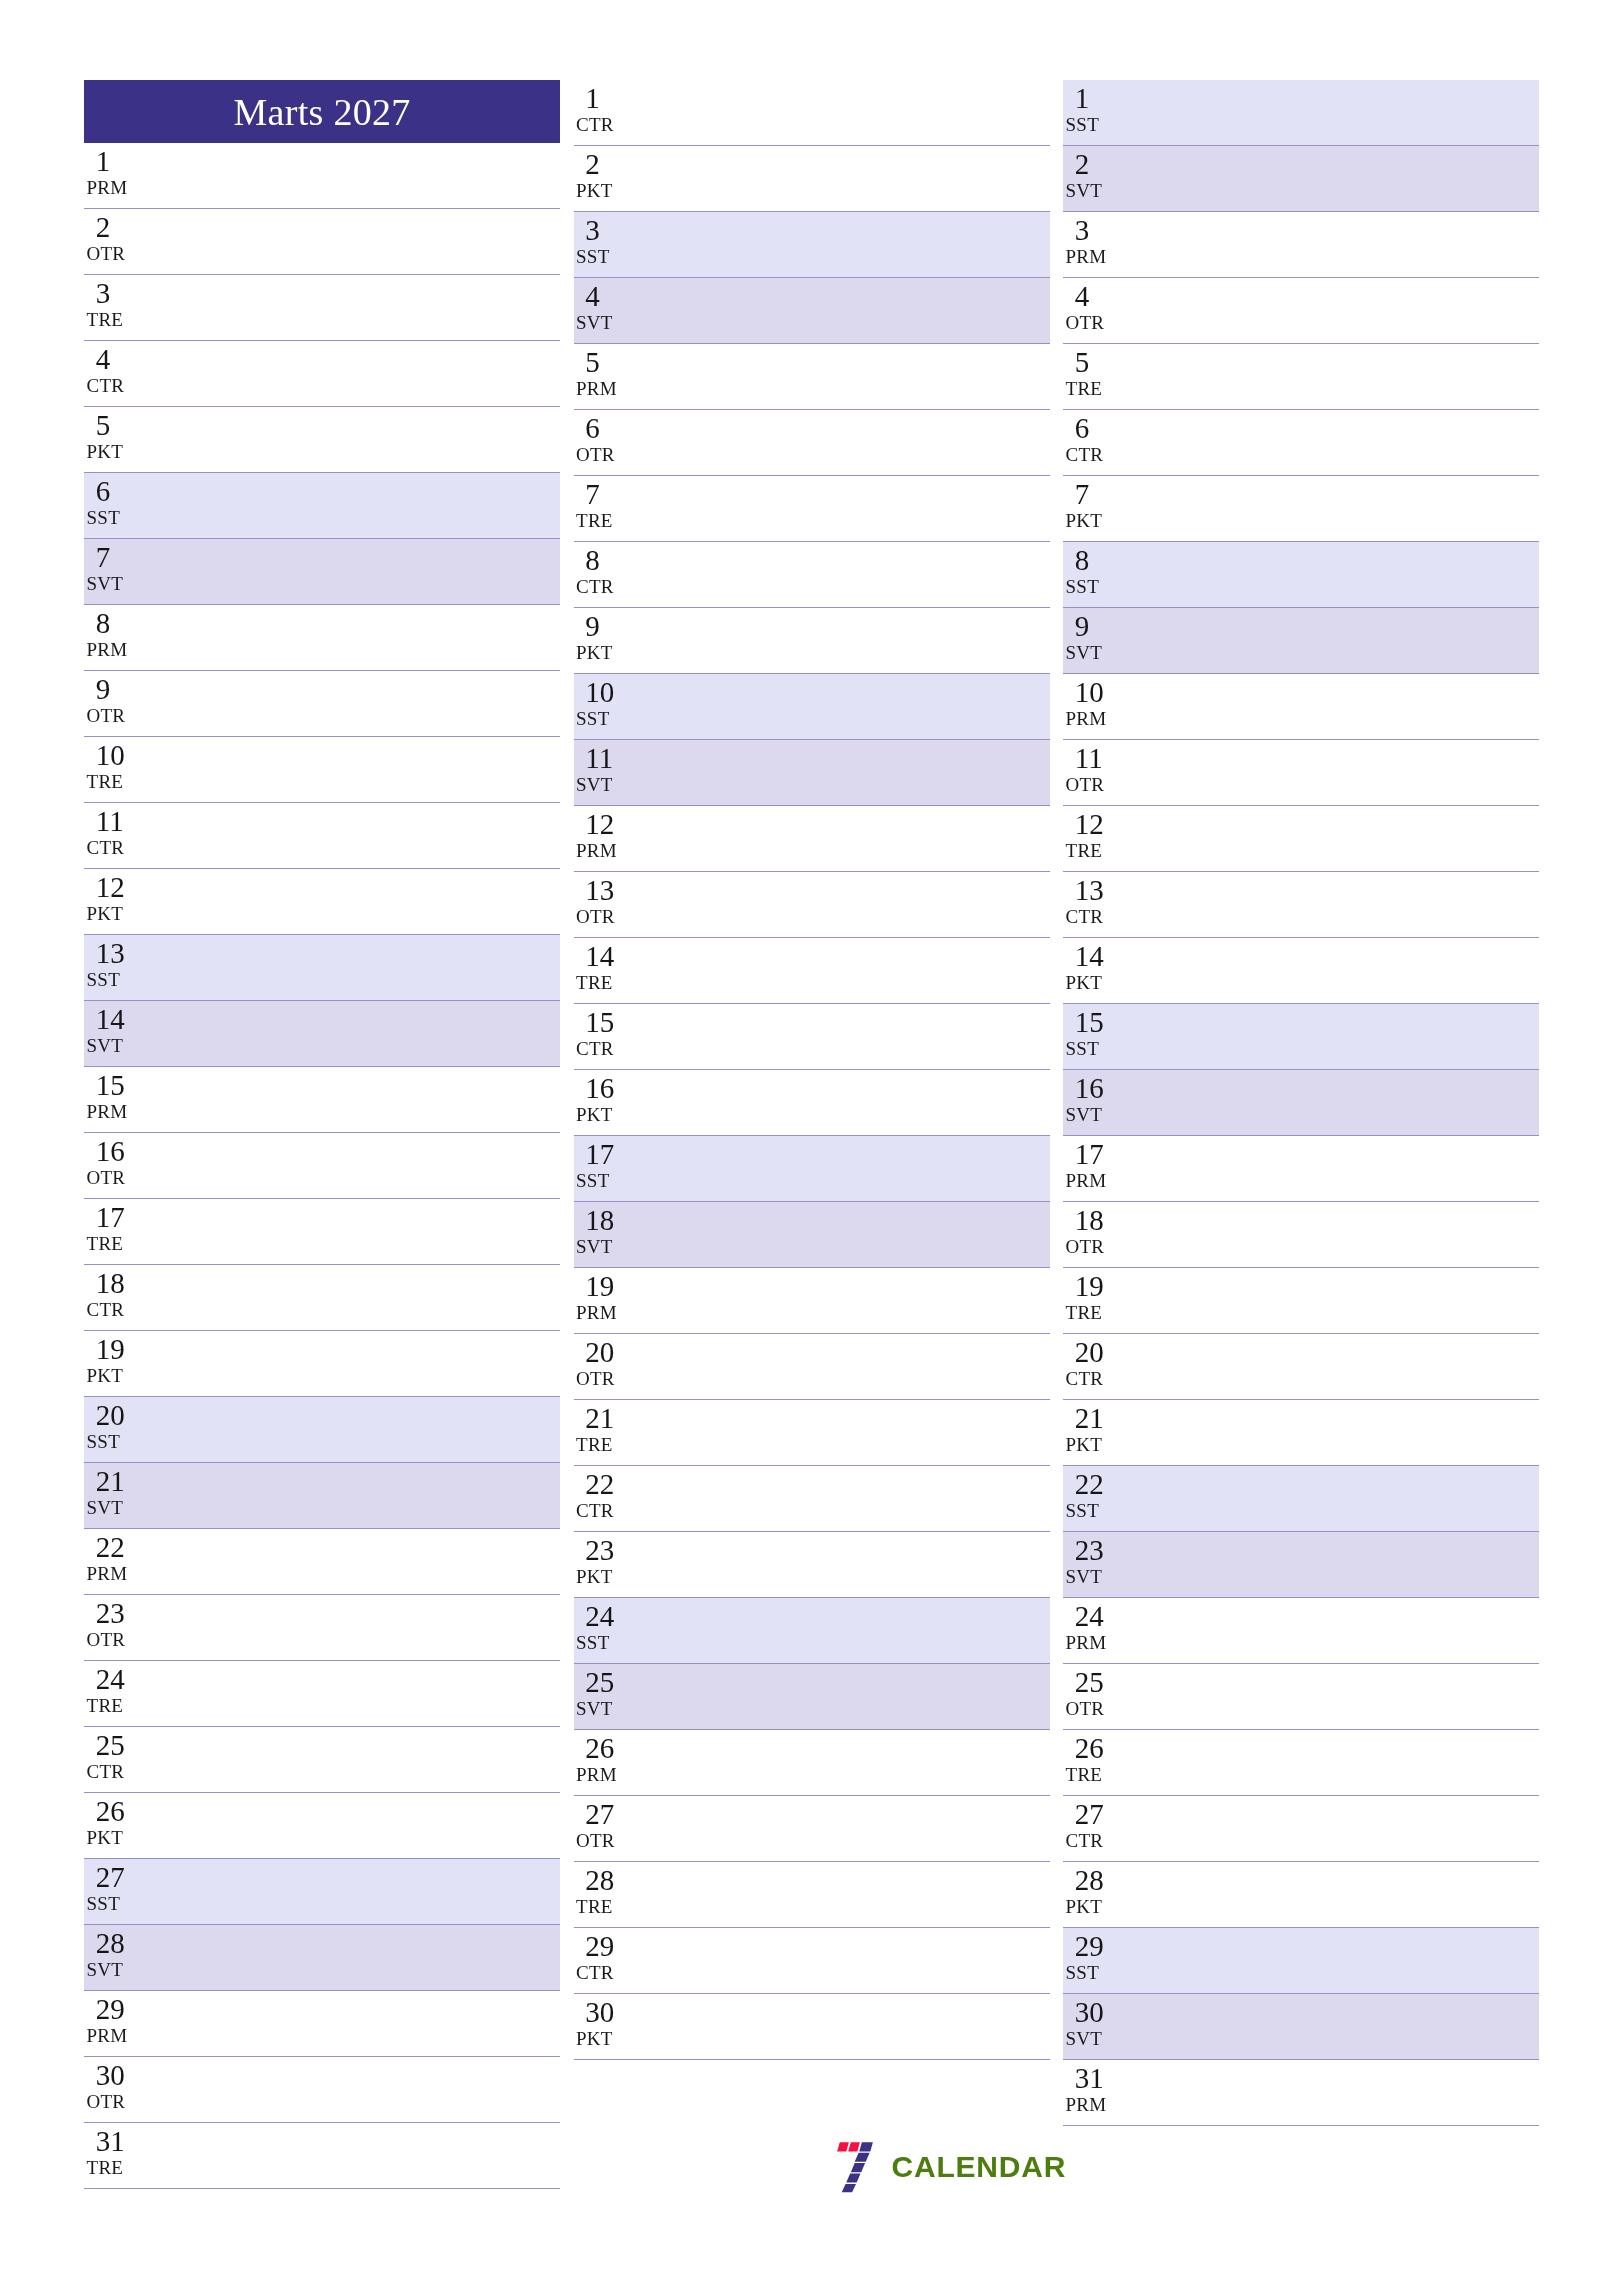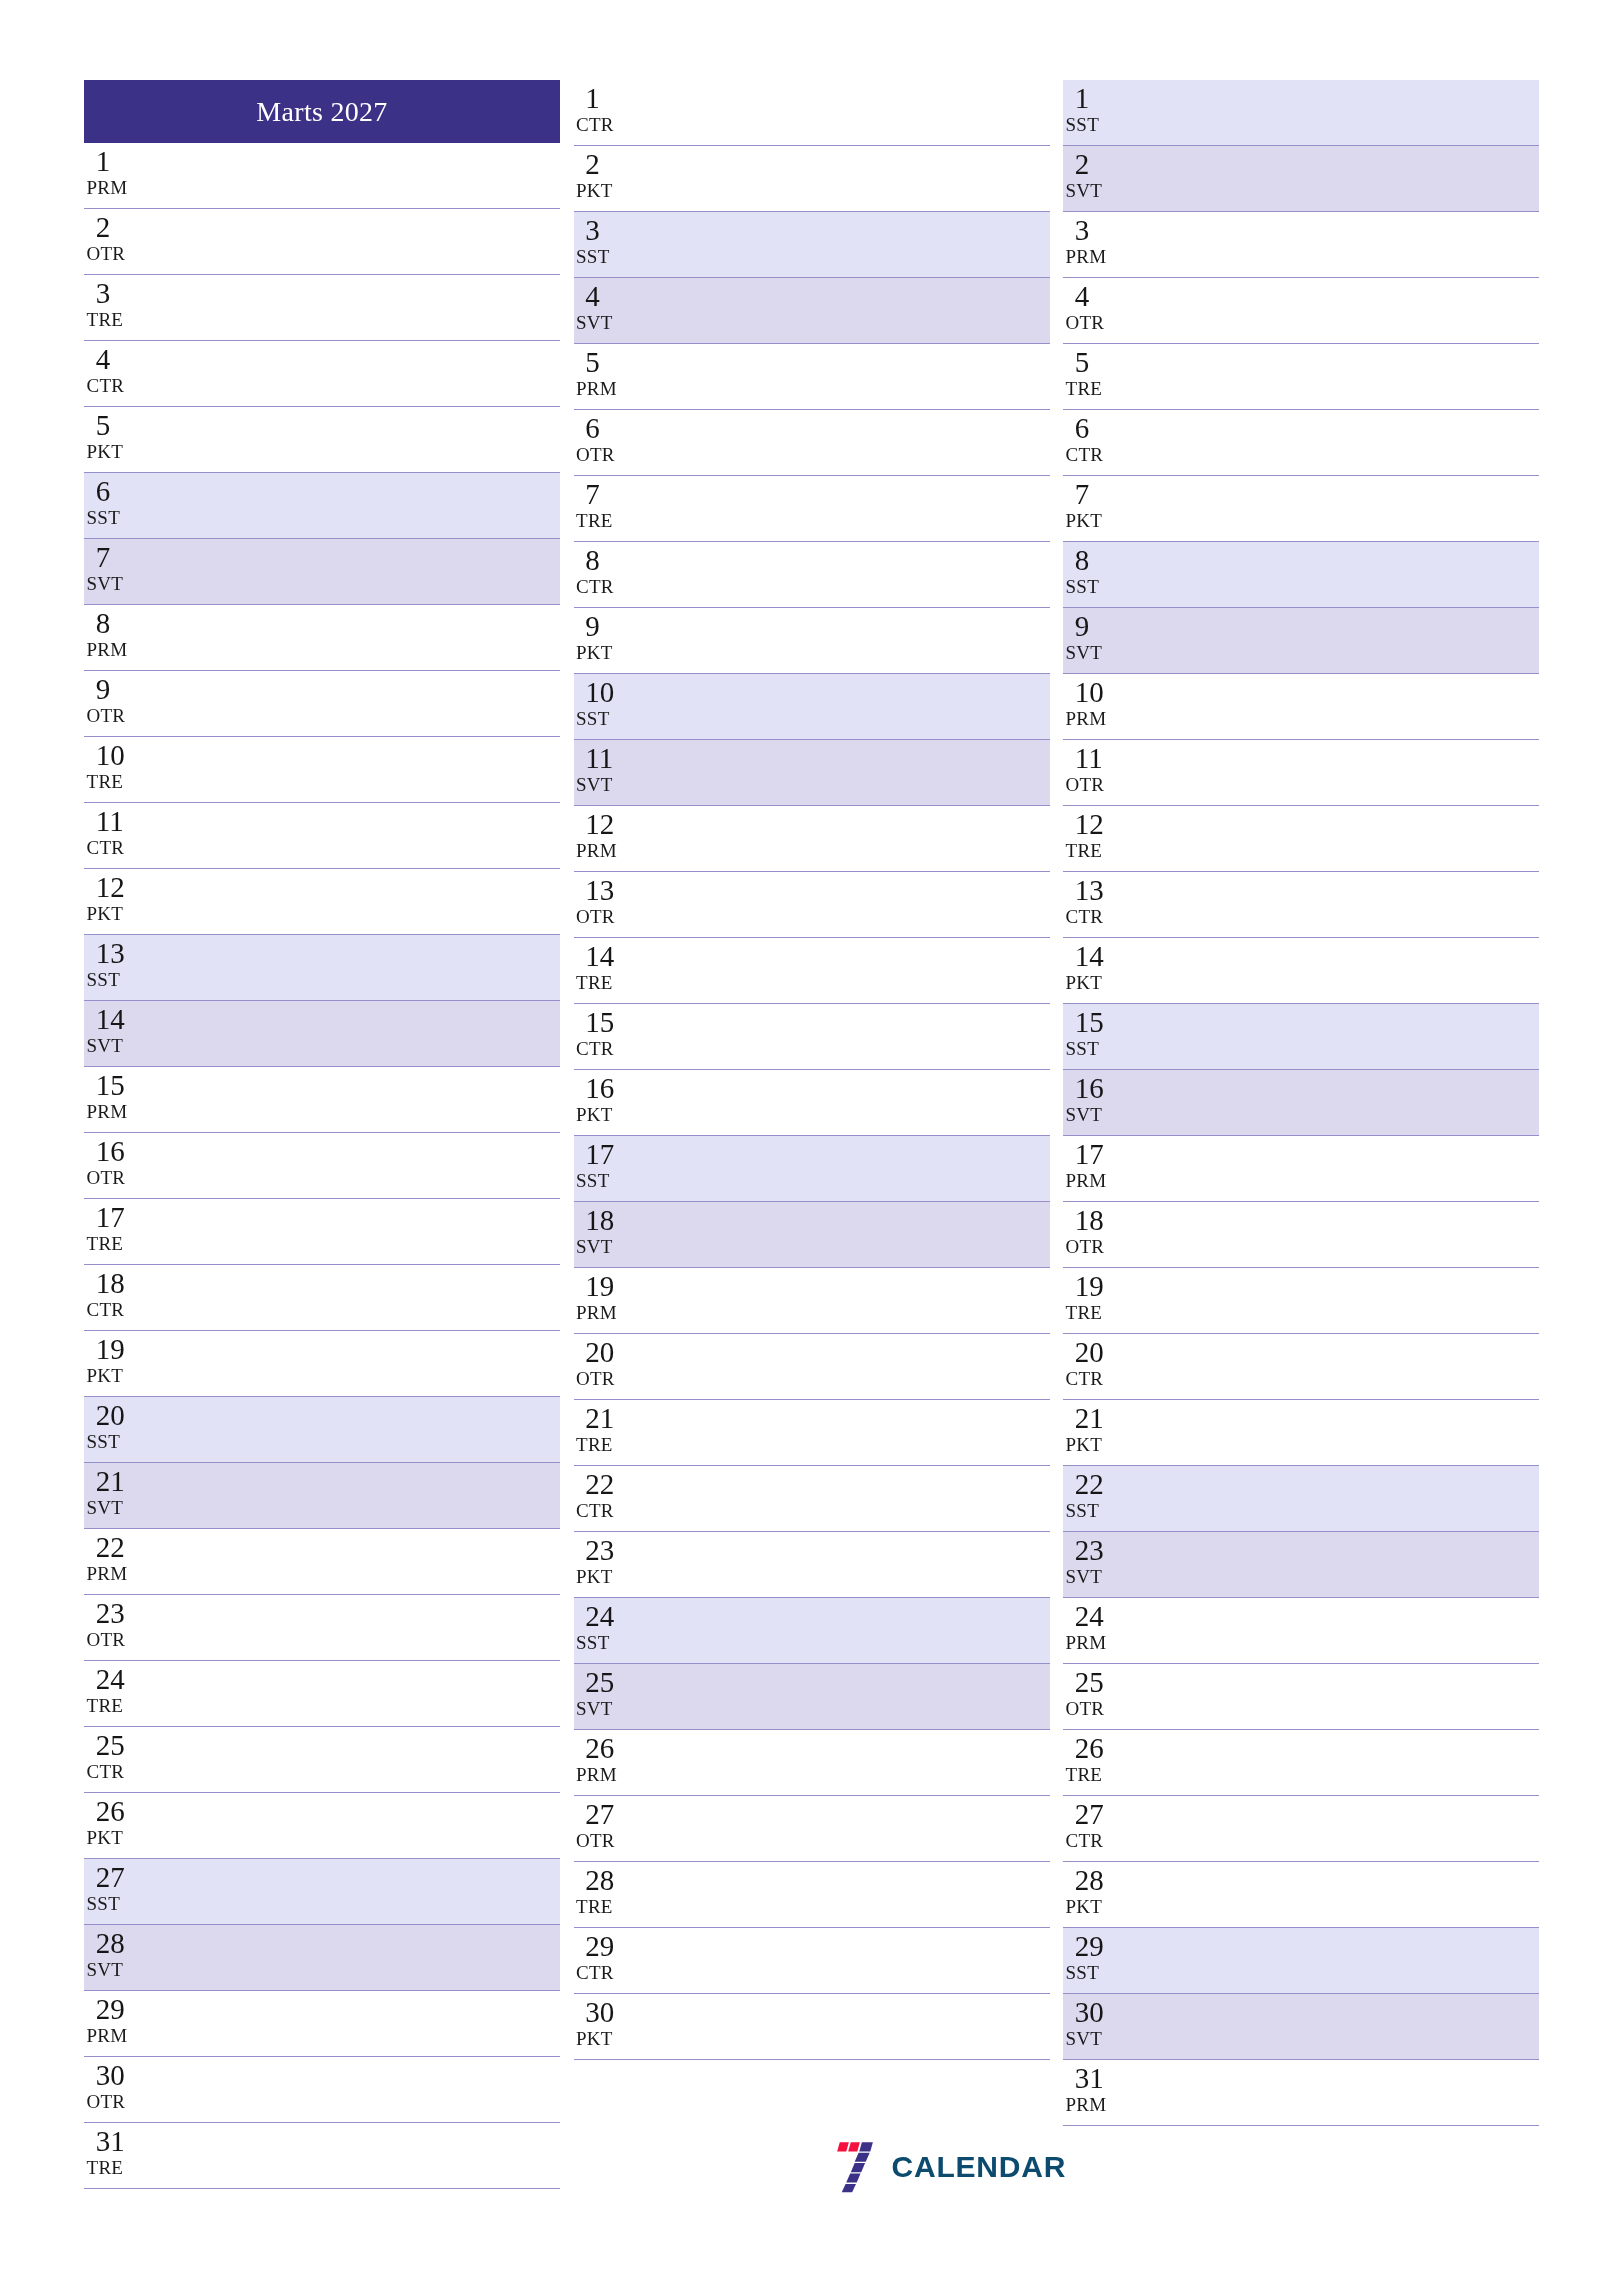--- a/index.html
+++ b/index.html
@@ -39,21 +39,21 @@
     flex-direction: column;
   }
 
   .month-header {
     height: 63px;
     background: #3b3287;
     color: #ffffff;
     display: flex;
     align-items: center;
     justify-content: center;
-    font-size: 28px;
+    font-size: 38px;
     font-weight: normal;
     letter-spacing: 0.3px;
     line-height: 1;
     box-sizing: border-box;
   }
 
   .days {
     display: flex;
     flex-direction: column;
     flex: 1 1 auto;
@@ -117,21 +117,21 @@
     width: 50px;
     height: 52px;
     display: block;
   }
 
   #logo-text {
     font-family: "Liberation Sans", "DejaVu Sans", sans-serif;
     font-size: 30px;
     font-weight: bold;
     letter-spacing: 0.8px;
-    color: #0c4a6e;
+    color: #4d7c0f;
     line-height: 1;
   }
 </style>
 </head>
 <body>
 
 <div id="page">
 
   <div id="planner">
       <div class="month-col">

